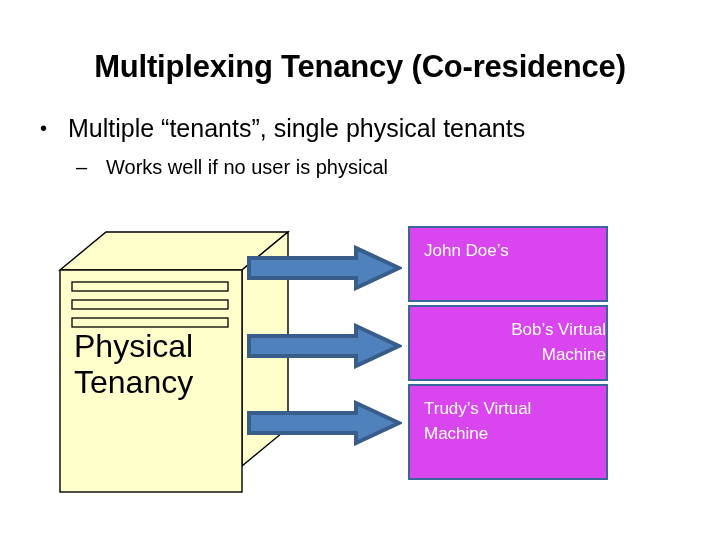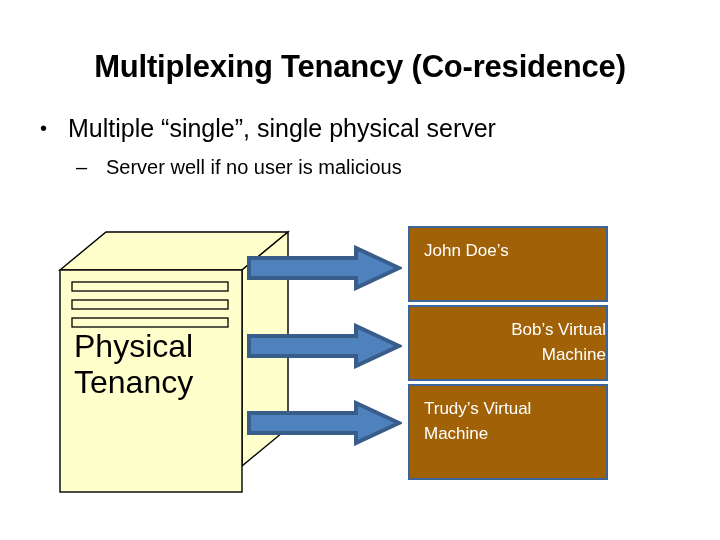--- a/index.html
+++ b/index.html
@@ -118,21 +118,21 @@
   #arrow-1 { top: 245px; }
   #arrow-2 { top: 323px; }
   #arrow-3 { top: 400px; }
 
   
   .vm-box {
     position: absolute;
     left: 408px;
     width: 200px;
     box-sizing: border-box;
-    background: #a16207;
+    background: #d946ef;
     border: 2px solid #3A6699;
     color: #ffffff;
     font-size: 17px;
     line-height: 25px;
     padding: 10px 0 0 14px;
   }
   #vm-box-1 { top: 226px; height: 76px; }
   #vm-box-2 { top: 305px; height: 76px; text-align: right; }
   #vm-box-3 { top: 384px; height: 96px; }
   .vm-box .vm-label { display: block; }
@@ -140,25 +140,25 @@
 </head>
 <body>
 
 <div id="slide">
 
   <div id="slide-title">Multiplexing Tenancy (Co-residence)</div>
 
   <div id="bullet-list">
     <div class="bullet-l1">
       <span class="marker">•</span>
-      <span>Multiple “single”, single physical server</span>
+      <span>Multiple “tenants”, single physical tenants</span>
     </div>
     <div class="bullet-l2">
       <span class="marker">–</span>
-      <span>Server well if no user is malicious</span>
+      <span>Works well if no user is physical</span>
     </div>
   </div>
 
   <div id="diagram">
 
     <svg id="server-shape" viewBox="0 0 245 285">
 
       <polygon points="12,52 58,14 240,14 194,52" fill="#FFFFCC" stroke="#000000" stroke-width="1.4"></polygon>
 
       <polygon points="194,52 240,14 240,210 194,248" fill="#FFFFCC" stroke="#000000" stroke-width="1.4"></polygon>

